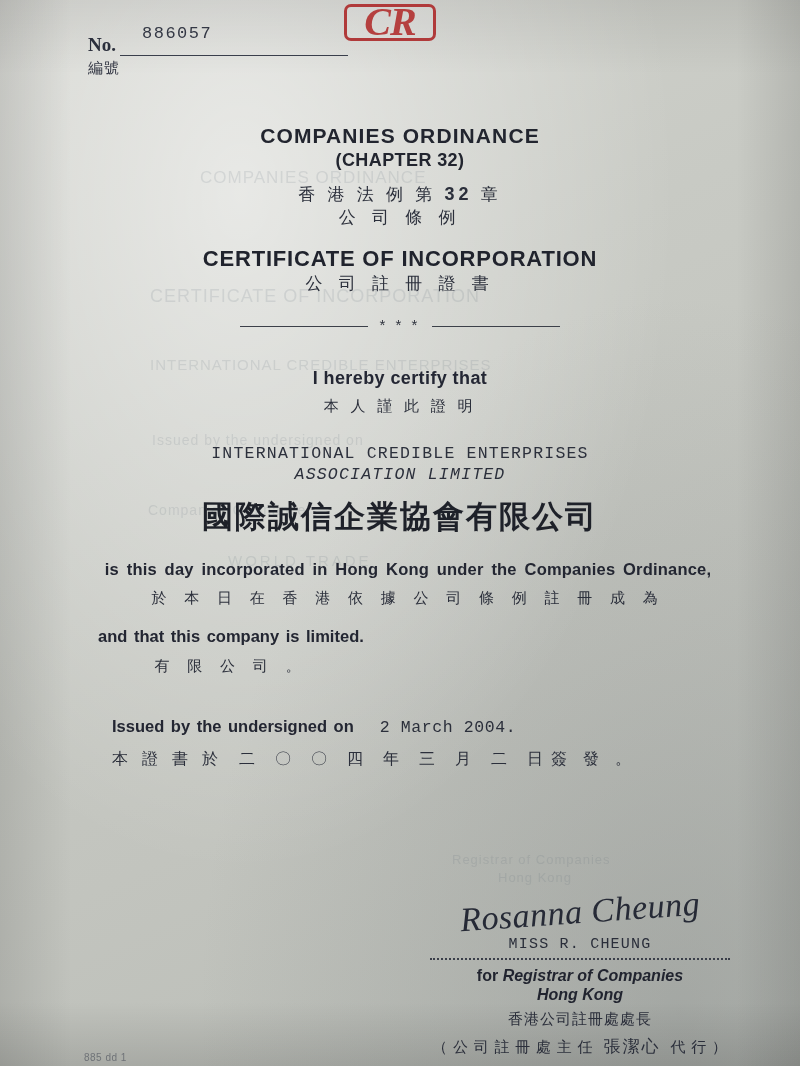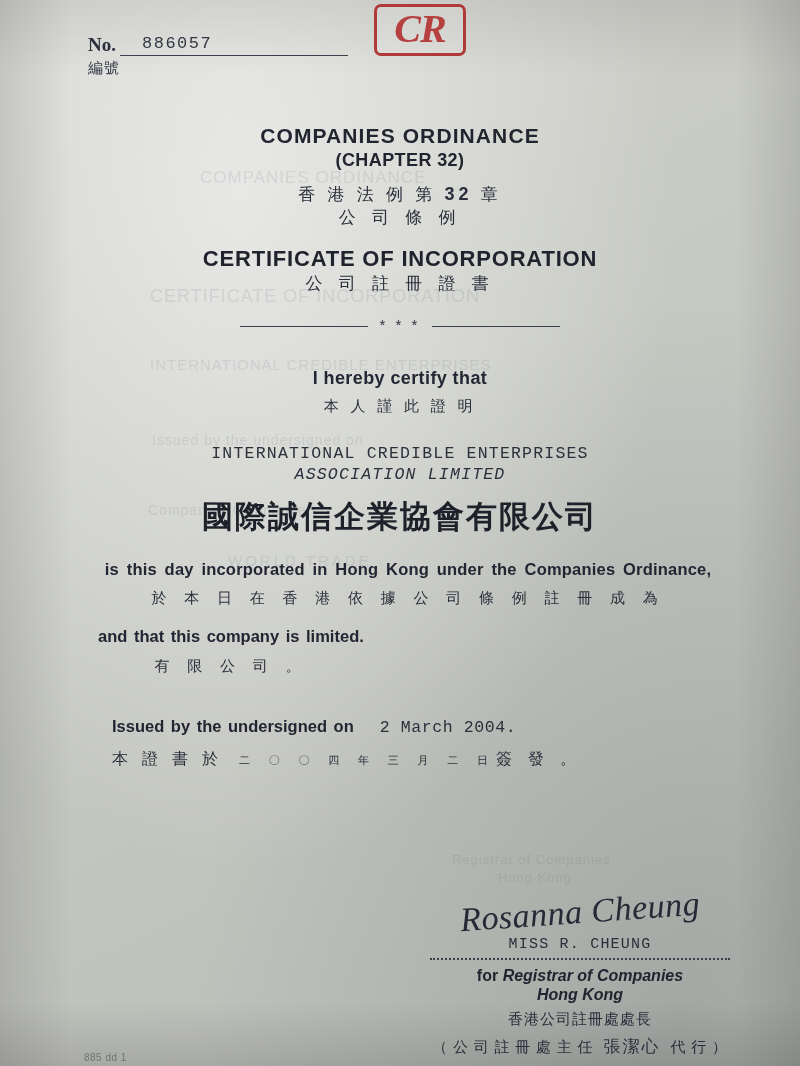--- a/index.html
+++ b/index.html
@@ -43,24 +43,24 @@
     font-family: "Liberation Sans", sans-serif;
     letter-spacing: 1px;
     white-space: nowrap;
     pointer-events: none;
     user-select: none;
   }
 
   
   #logo {
     position: absolute;
-    left: 374px;
+    left: 344px;
     top: 4px;
     width: 92px;
-    height: 52px;
+    height: 37px;
     border: 3px solid #b03a3a;
     border-radius: 7px;
     box-sizing: border-box;
     background: rgba(255,255,255,0.10);
   }
   #logo .cr {
     position: absolute;
     left: 0; right: 0;
     top: 50%;
     transform: translateY(-52%);
@@ -95,21 +95,21 @@
   #numblock .numline {
     position: relative;
     flex: 1;
     margin-left: 4px;
     border-bottom: 1.6px solid #3a3f4c;
     height: 22px;
   }
   #numblock .num {
     position: absolute;
     left: 22px;
-    bottom: 2px;
+    bottom: 12px;
     font-family: "Liberation Mono", monospace;
     font-size: 17px;
     letter-spacing: 1.5px;
     color: #343845;
     margin-top: 27px;
   }
   #numblock .cn {
     margin-top: 3px;
     font-family: "Liberation Serif", serif;
     font-size: 15px;
@@ -308,21 +308,21 @@
     margin-top: 12px;
     font-family: "Liberation Serif", serif;
     font-size: 16px;
     letter-spacing: 5px;
     color: #2b2f3b;
   }
   #issue .r2 .cnlabel { letter-spacing: 5px; }
   #issue .r2 .cndate {
     margin-left: 16px;
     letter-spacing: 8px;
-    font-size: 11px;
+    font-size: 16px;
   }
   #issue .r2 .cntail {
     margin-left: 0;
     letter-spacing: 6px;
   }
 
   
   #sig {
     position: absolute;
     left: 430px;

